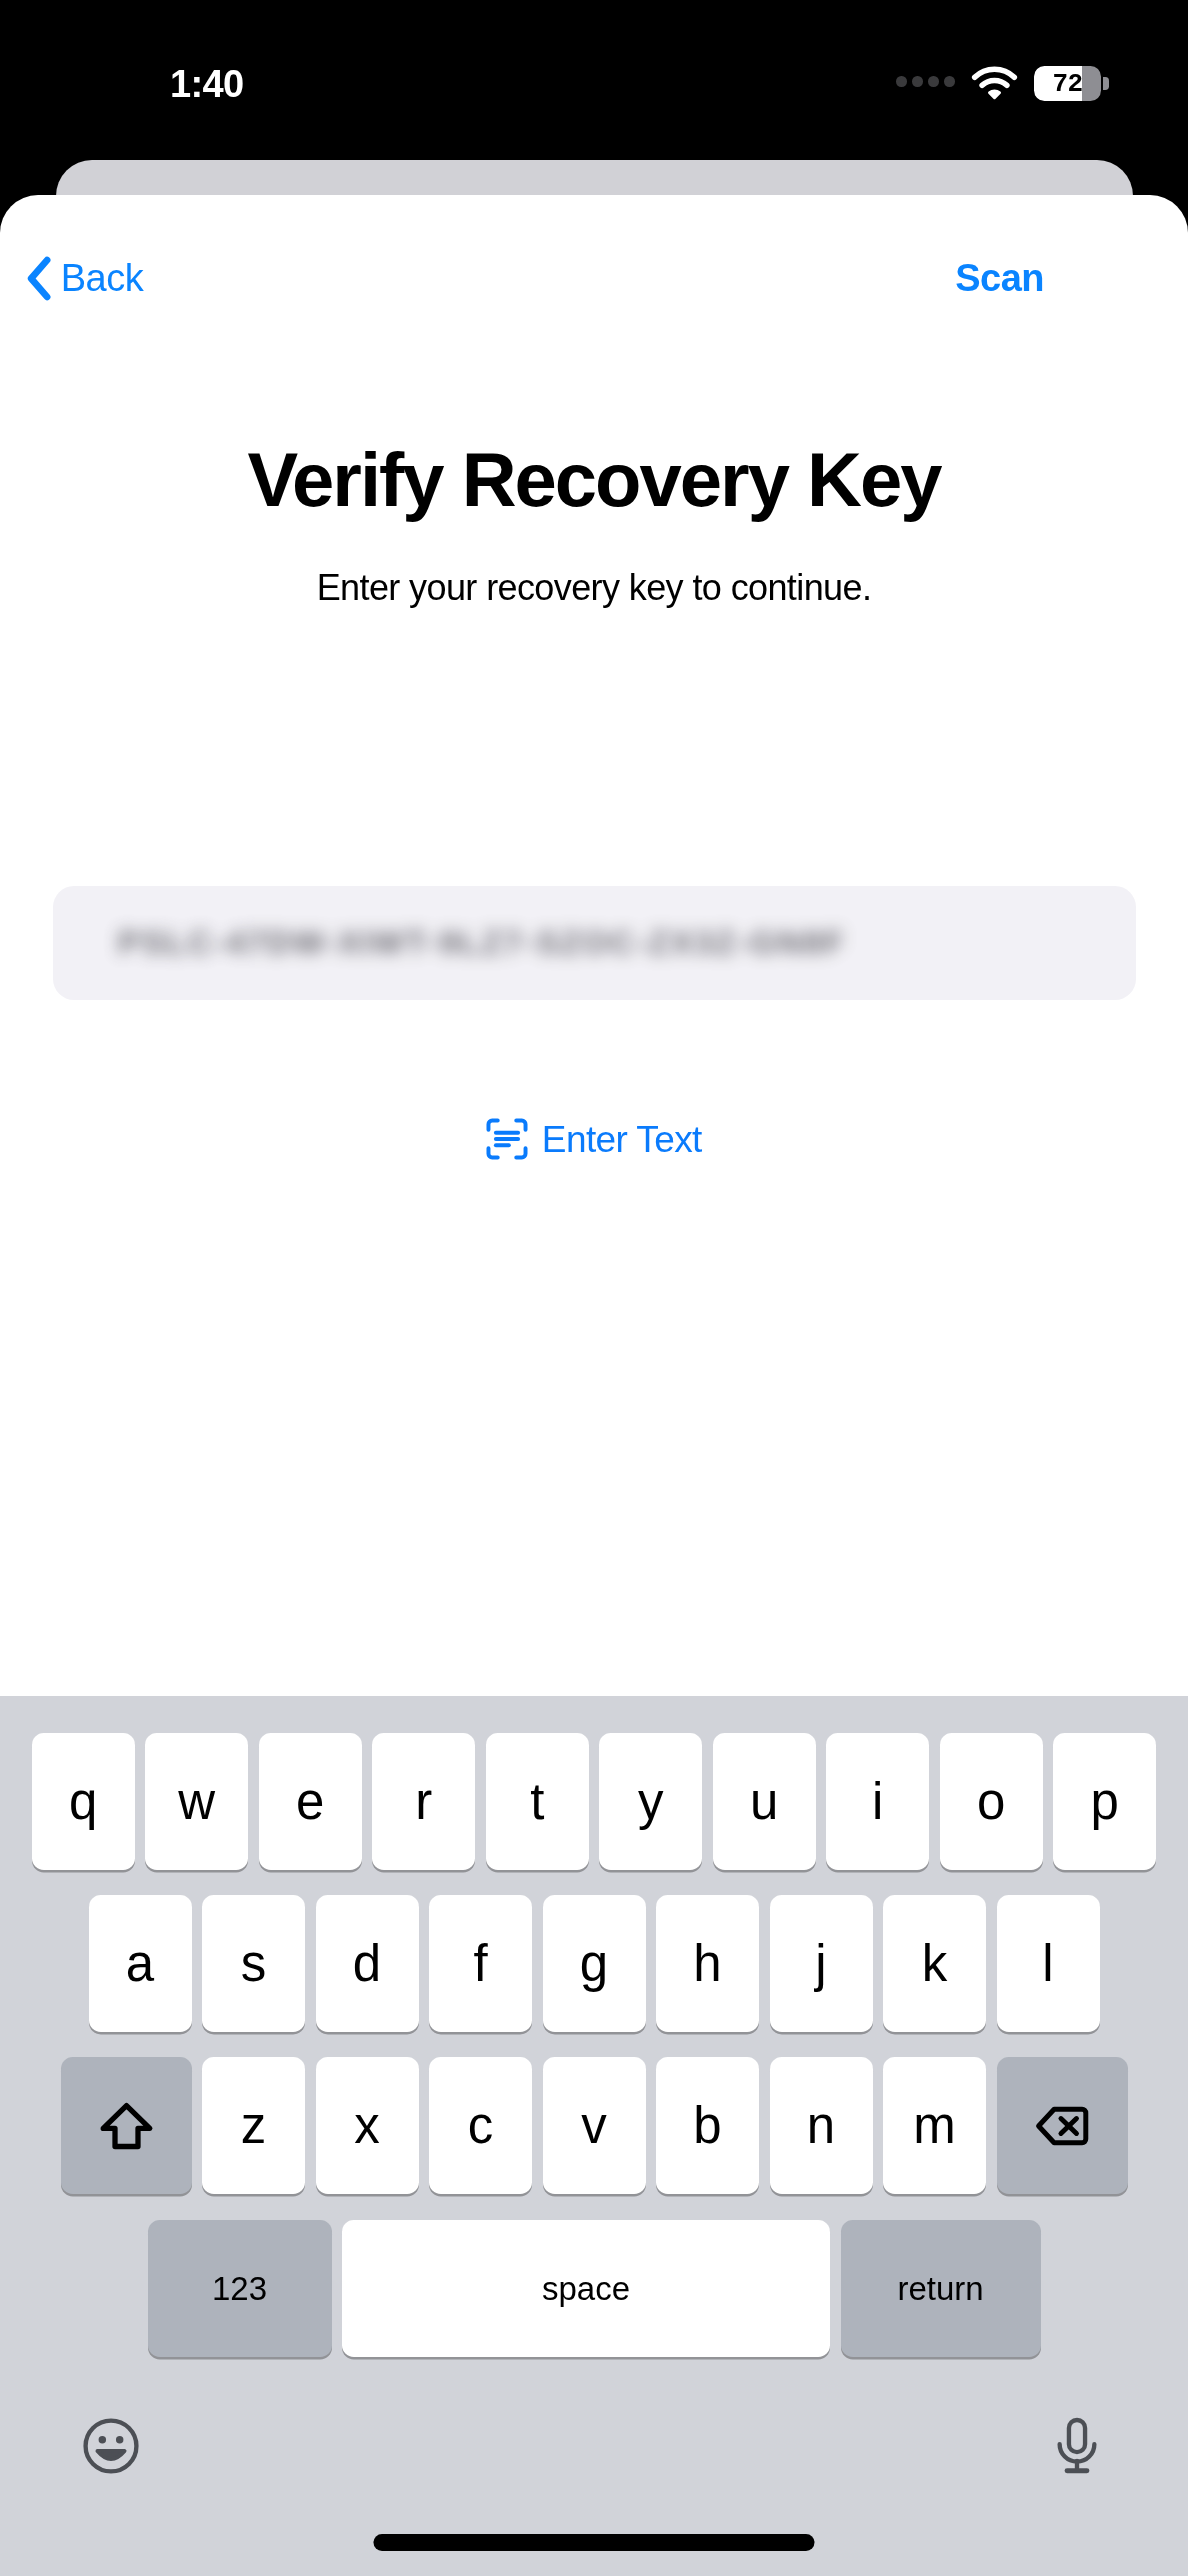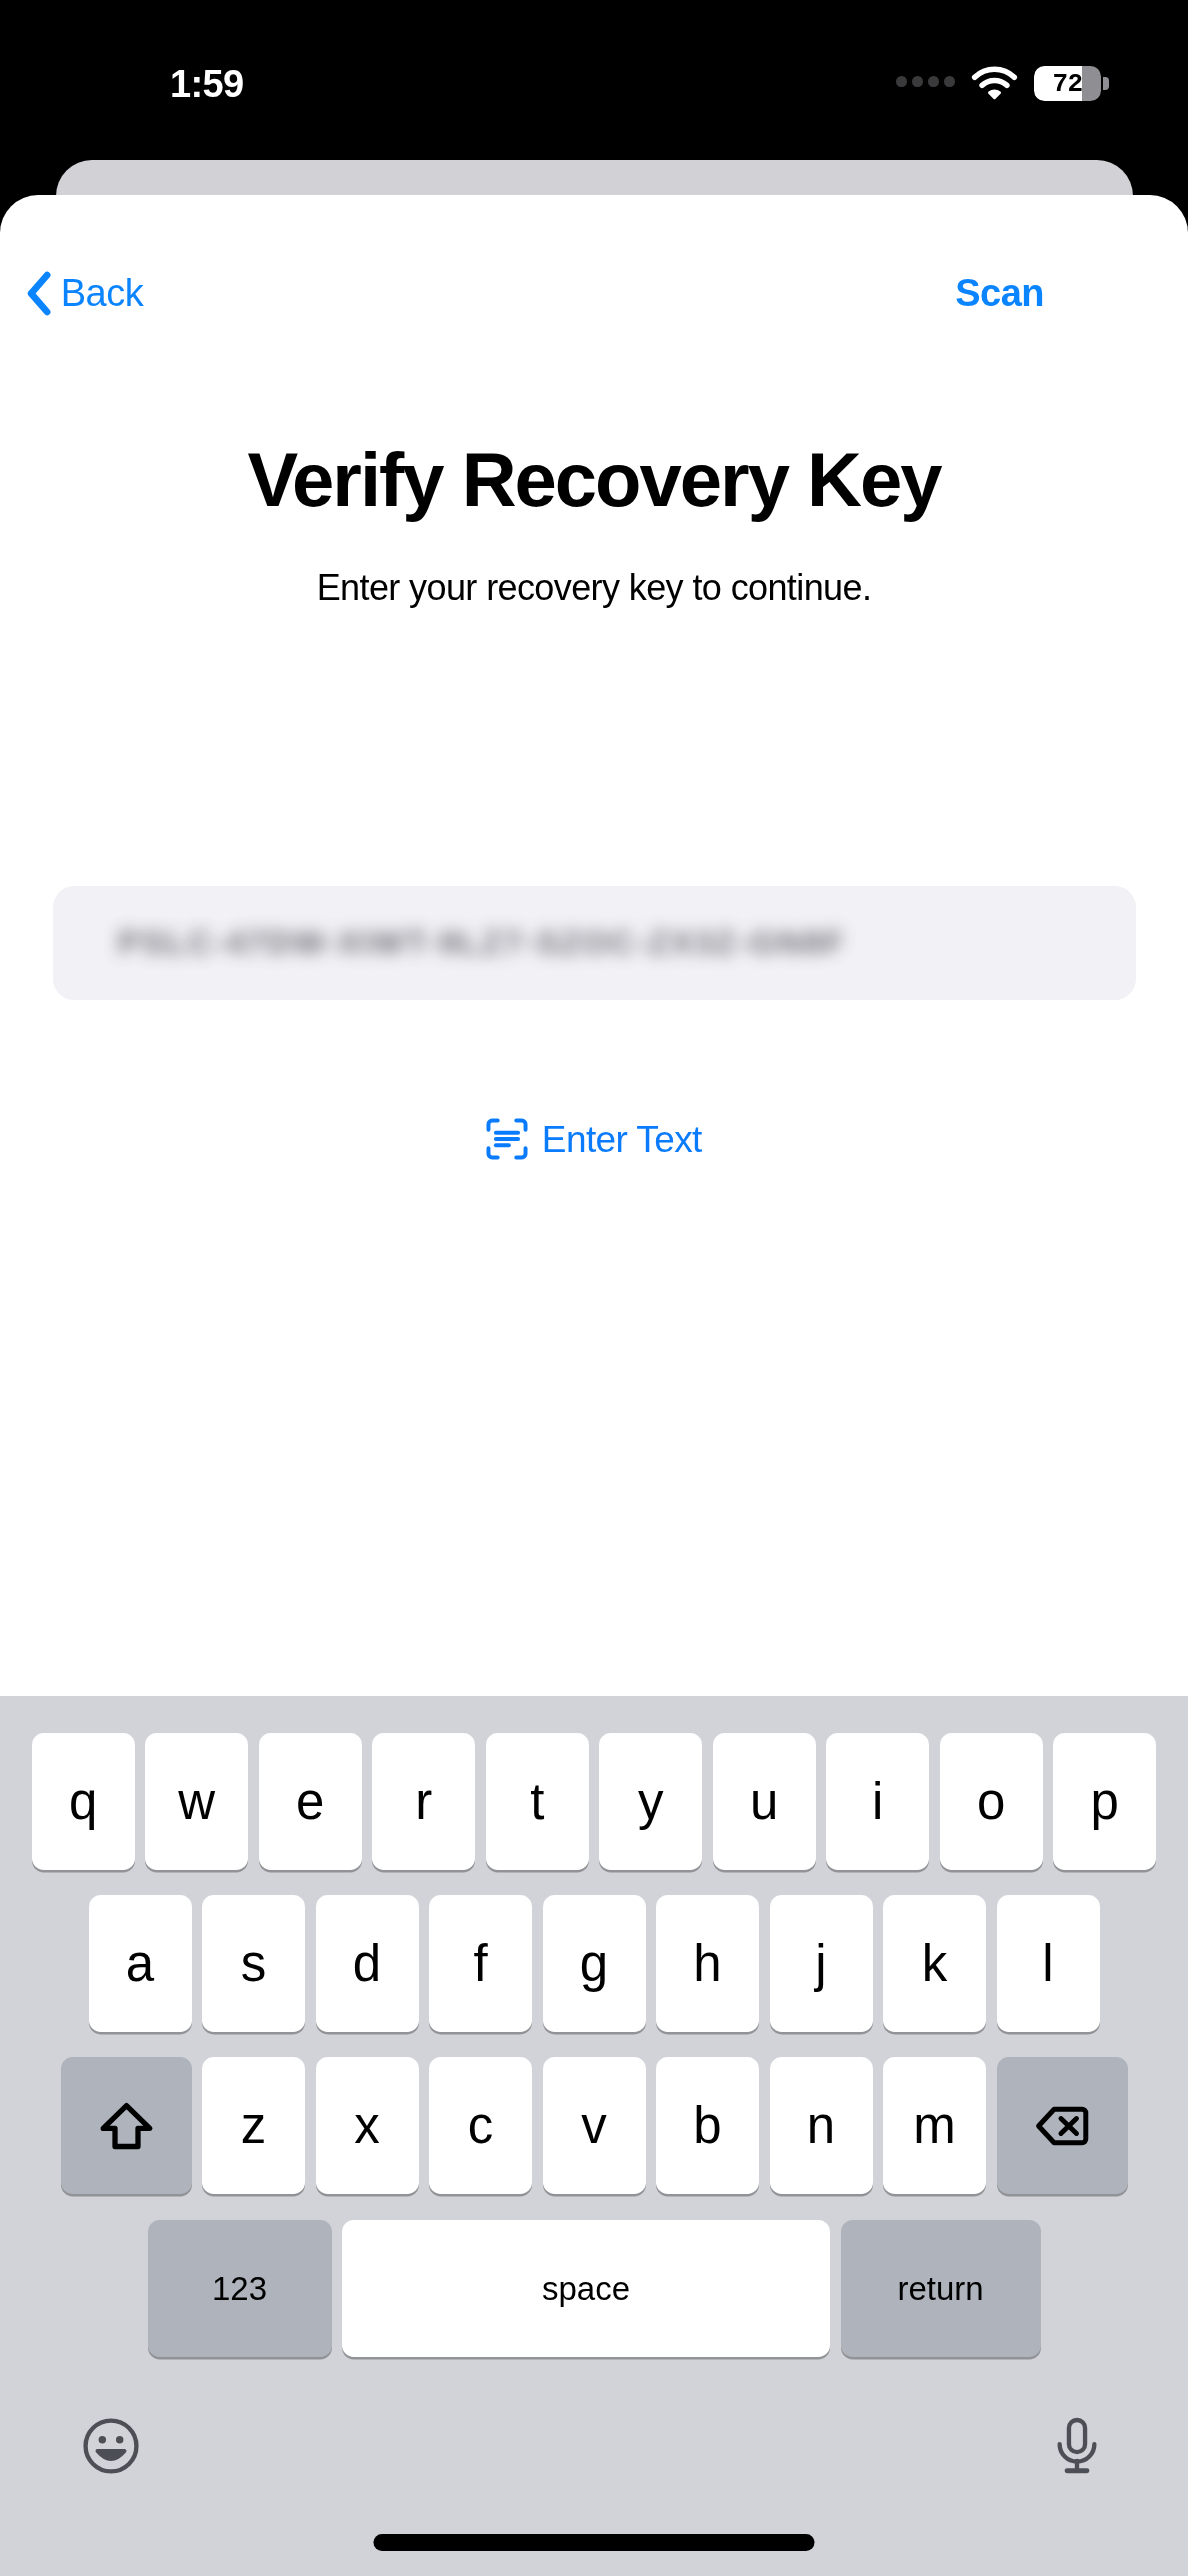--- a/index.html
+++ b/index.html
@@ -110,21 +110,21 @@
     height: 2381px;
     background: #ffffff;
     border-radius: 38px 38px 0 0;
     z-index: 10;
     overflow: hidden;
   }
 
   
   #nav-bar {
     position: absolute;
-    left: 0; top: 58px;
+    left: 0; top: 43px;
     width: 1080px;
     height: 93px;
   }
   #back-button {
     position: absolute;
     left: 25px; top: 0;
     height: 80px;
     display: flex;
     align-items: center;
     gap: 8.7px;
@@ -428,21 +428,21 @@
         </span>
       </div>
 
     </div>
 
     <div id="home-indicator"></div>
 
   </div>
 
   <div id="status-bar">
-    <div id="status-time">1:59</div>
+    <div id="status-time">1:40</div>
     <div id="status-right">
 
       <span class="cell-dots">
         <i></i>
           <i></i>
           <i></i>
           <i></i>
       </span>
 
       <span>

